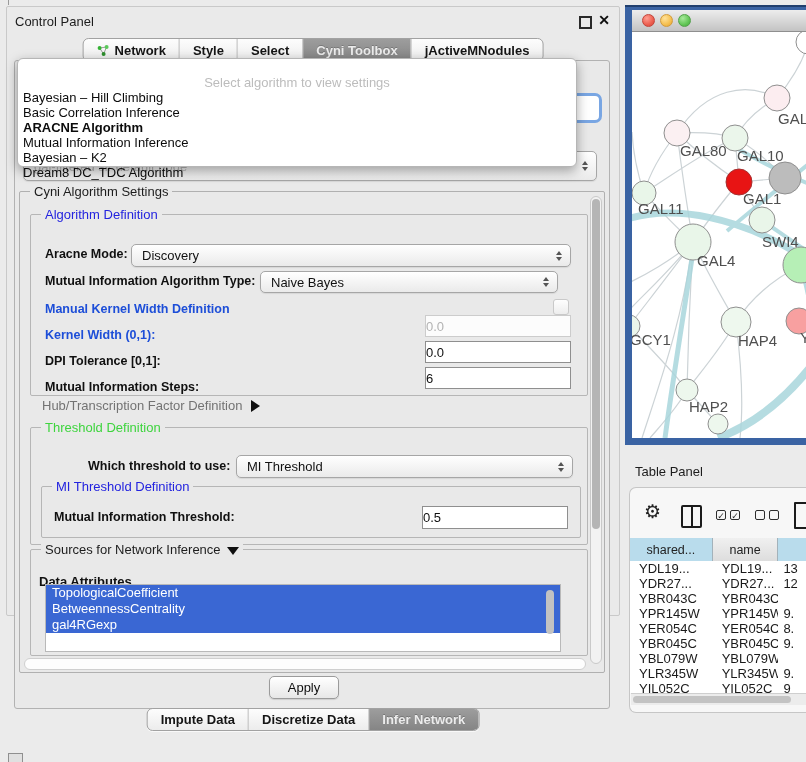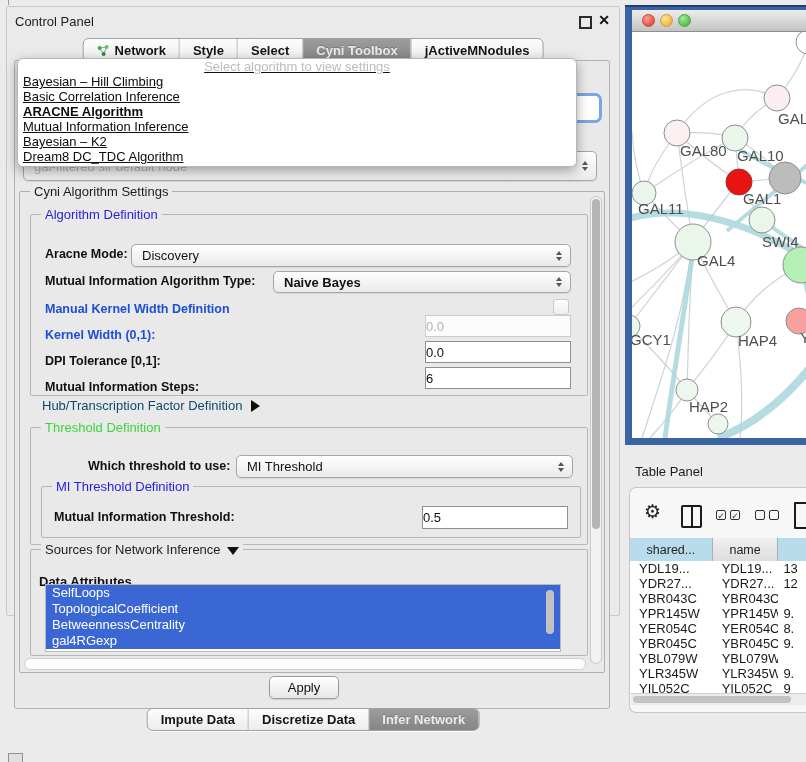--- a/index.html
+++ b/index.html
@@ -28,21 +28,21 @@
   .combo{position:relative;border:1px solid #a6a6a6;border-radius:5px;background:linear-gradient(#ffffff,#eaeaea);
          box-shadow:0 1px 1px rgba(0,0,0,.08);display:flex;align-items:center;font-size:13px;color:#111;
          padding:0 24px 0 10px;box-sizing:border-box;white-space:nowrap;overflow:hidden;}
   .combo .spin{position:absolute;right:8px;top:50%;transform:translateY(-50%);display:flex;flex-direction:column;gap:2px;}
   .spin i{display:block;width:0;height:0;border-left:3.5px solid transparent;border-right:3.5px solid transparent;}
   .spin .up{border-bottom:4px solid #555;}
   .spin .dn{border-top:4px solid #555;}
   .gal-combo{position:absolute;left:8px;top:90px;width:574px;height:30px;color:#b5b5b5;z-index:1;}
   
   .popup{position:absolute;left:2px;top:-3px;width:560px;height:109px;background:#fff;border:1px solid #b6b6b6;
-         border-radius:6px;box-shadow:0 4px 12px rgba(0,0,0,.35);z-index:5;padding-top:0;box-sizing:border-box;text-decoration:underline;}
+         border-radius:6px;box-shadow:0 4px 12px rgba(0,0,0,.35);z-index:5;padding-top:16px;box-sizing:border-box;}
   .popup .hint{text-align:center;color:#bcbcbc;font-size:13px;height:15px;line-height:15px;}
   .pitem{font-size:13px;color:#0b0b0b;padding-left:5px;height:15px;line-height:15px;white-space:nowrap;}
   .pitem.sel{font-weight:bold;}
   
   .settings{position:absolute;left:4px;top:130px;width:584px;height:480px;border:1px solid #b0b0b0;border-radius:2px;}
   .legend{position:absolute;top:-8px;left:10px;background:#e9e9e9;padding:0 4px;font-size:13px;color:#1d1d1d;white-space:nowrap;}
   .legend.blue{color:#2323df;}
   .legend.green{color:#3ed43e;}
   .vscroll{position:absolute;left:570px;top:4px;width:12px;height:468px;background:#f2f2f2;border:1px solid #c9c9c9;
            border-radius:6px;box-sizing:border-box;}
@@ -52,21 +52,21 @@
   #grp-thr{left:10px;top:235px;width:556px;height:116px;}
   #grp-mi{left:10px;top:58px;width:538px;height:50px;}
   #grp-src{left:10px;top:357px;width:556px;height:105px;}
   .flabel{position:absolute;font-size:12.5px;font-weight:bold;color:#101010;white-space:nowrap;}
   .flabel.dis{color:#1d4ed8;}
   .nfield{position:absolute;font-size:13px;border:1px solid #8f8f8f;background:#fff;color:#101010;
           display:flex;align-items:center;justify-content:flex-start;padding-right:6px;box-sizing:border-box;}
   .nfield.dis{border-color:#cccccc;color:#b3b3b3;background:#fcfcfc;}
   .cbox{position:absolute;width:14px;height:14px;border:1px solid #c9c9c9;border-radius:3px;
         background:linear-gradient(#fefefe,#ededed);}
-  .hub{position:absolute;left:22px;top:206px;font-size:13px;color:#0c4a6e;display:flex;align-items:center;gap:9px;}
+  .hub{position:absolute;left:22px;top:206px;font-size:13px;color:#737373;display:flex;align-items:center;gap:9px;}
   .tri-right{width:0;height:0;border-top:6px solid transparent;border-bottom:6px solid transparent;border-left:9px solid #0f0f0f;}
   .tri-down{display:inline-block;width:0;height:0;border-left:6px solid transparent;border-right:6px solid transparent;
             border-top:8px solid #0f0f0f;vertical-align:middle;margin-left:6px;}
   .attr-list{position:absolute;left:14px;top:34px;width:514px;height:66px;background:#fff;border:1px solid #b9b9b9;
              overflow:hidden;}
   .attr{height:16px;line-height:16px;background:#3a67d3;color:#fff;font-size:13px;padding-left:6px;white-space:nowrap;}
   .list-scroll{position:absolute;right:3px;top:3px;width:8px;height:44px;border-radius:4px;background:#c2c2c2;}
   .hscroll{position:absolute;left:4px;top:466px;width:562px;height:12px;background:#fdfdfd;border:1px solid #cfcfcf;
            border-radius:6px;box-sizing:border-box;}
   .apply{position:absolute;left:254px;top:615px;width:70px;height:23px;border:1px solid #9b9b9b;border-radius:5px;
@@ -182,21 +182,21 @@
         <span class="legend blue">Algorithm Definition</span>
         <span class="flabel" style="left:14px;top:32px;">Aracne Mode:</span>
         <div class="combo" style="position:absolute;left:100px;top:29px;width:440px;height:23px;">
           <span>Discovery</span>
           <span class="spin">
               <i class="up"></i>
               <i class="dn"></i>
             </span>
         </div>
         <span class="flabel" style="left:14px;top:59px;">Mutual Information Algorithm Type:</span>
-        <div class="combo" style="position:absolute;left:242px;top:56px;width:298px;height:22px;font-weight:bold;">
+        <div class="combo" style="position:absolute;left:229px;top:56px;width:298px;height:22px;">
           <span>Naive Bayes</span>
           <span class="spin">
               <i class="up"></i>
               <i class="dn"></i>
             </span>
         </div>
         <span class="flabel dis" style="left:14px;top:87px;">Manual Kernel Width Definition</span>
         <span class="cbox" style="left:522px;top:84px;"></span>
         <span class="flabel dis" style="left:14px;top:113px;">Kernel Width (0,1):</span>
         <div class="nfield dis" style="left:394px;top:100px;width:146px;height:22px;">
@@ -233,21 +233,20 @@
           <div class="nfield" style="left:380px;top:19px;width:146px;height:23px;">
             <span>0.5</span>
           </div>
         </div>
       </div>
 
       <div class="grp" id="grp-src">
         <span class="legend"><span>Sources for Network Inference</span><span class="tri-down"></span></span>
         <span class="flabel" style="left:8px;top:24px;font-size:13px;">Data Attributes</span>
         <div class="attr-list">
-            <div class="attr">SelfLoops</div>
             <div class="attr">TopologicalCoefficient</div>
             <div class="attr">BetweennessCentrality</div>
             <div class="attr">gal4RGexp</div>
           </div>
         <div class="list-scroll" style="right:33px;top:40px;"></div>
       </div>
 
       <div class="hscroll"></div>
     </div>
 

